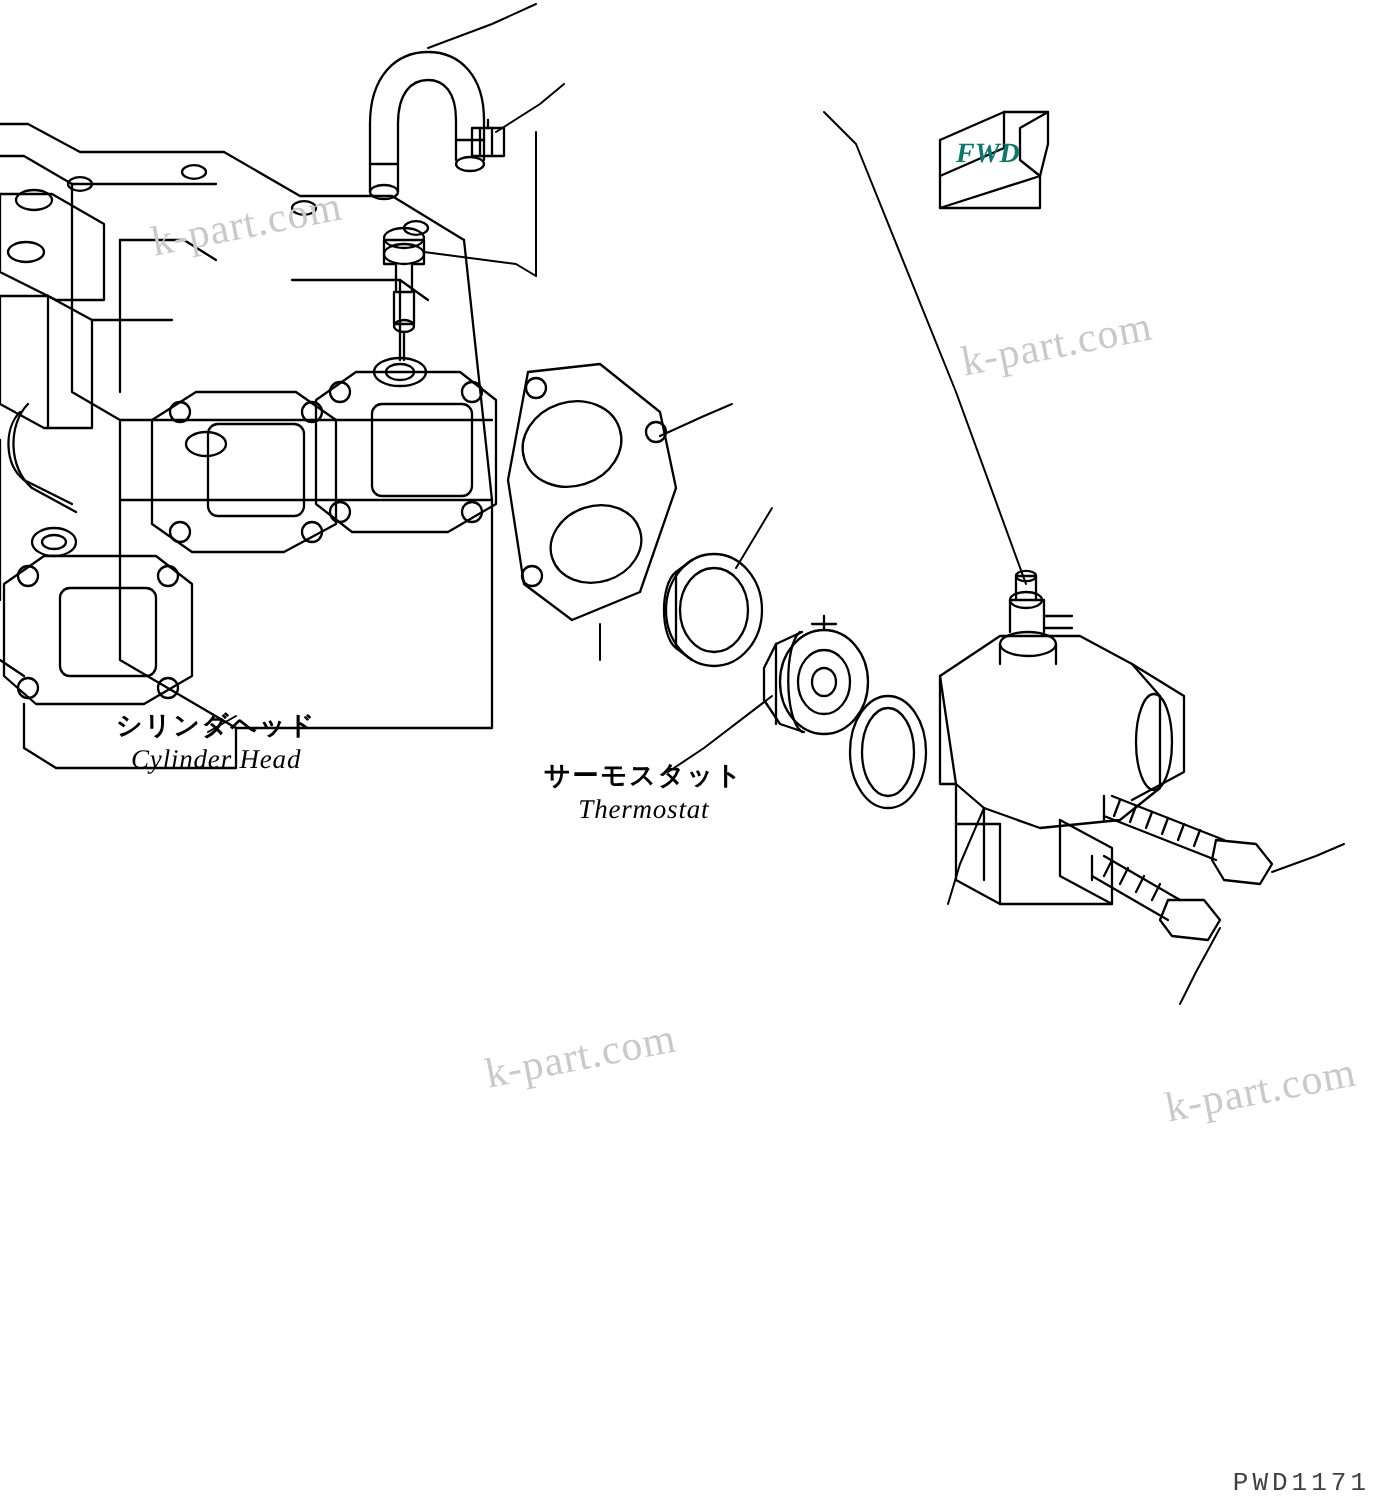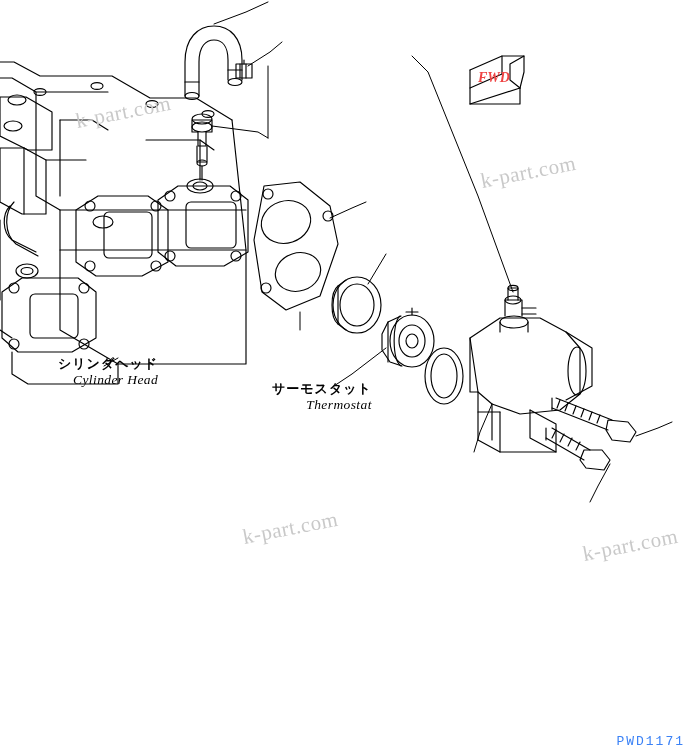--- a/index.html
+++ b/index.html
@@ -48,38 +48,37 @@
     font-size: 13px;
     letter-spacing: 1px;
     font-weight: bold;
   }
   .label .en {
     display: block;
     font-family: "Liberation Serif", serif;
     font-style: italic;
     font-size: 13.5px;
     letter-spacing: 0.4px;
-    text-align: right;
   }
   #partno {
     position: absolute;
     right: 12px;
     bottom: 7px;
     font-family: "Liberation Mono", monospace;
     font-size: 13px;
     letter-spacing: 2px;
-    color: #3b82f6;
+    color: #404040;
   }
   .fwd-text {
     position: absolute;
     font-family: "Liberation Serif", serif;
     font-style: italic;
     font-weight: bold;
     font-size: 14px;
-    color: #ef4444;
+    color: #0f766e;
   }
 </style>
 </head>
 <body>
 
 <div id="page">
 
   <svg id="drawing" viewBox="0 0 697 756">
     <g fill="none" stroke="#000000" stroke-width="1.15" stroke-linejoin="round" stroke-linecap="round">
 

